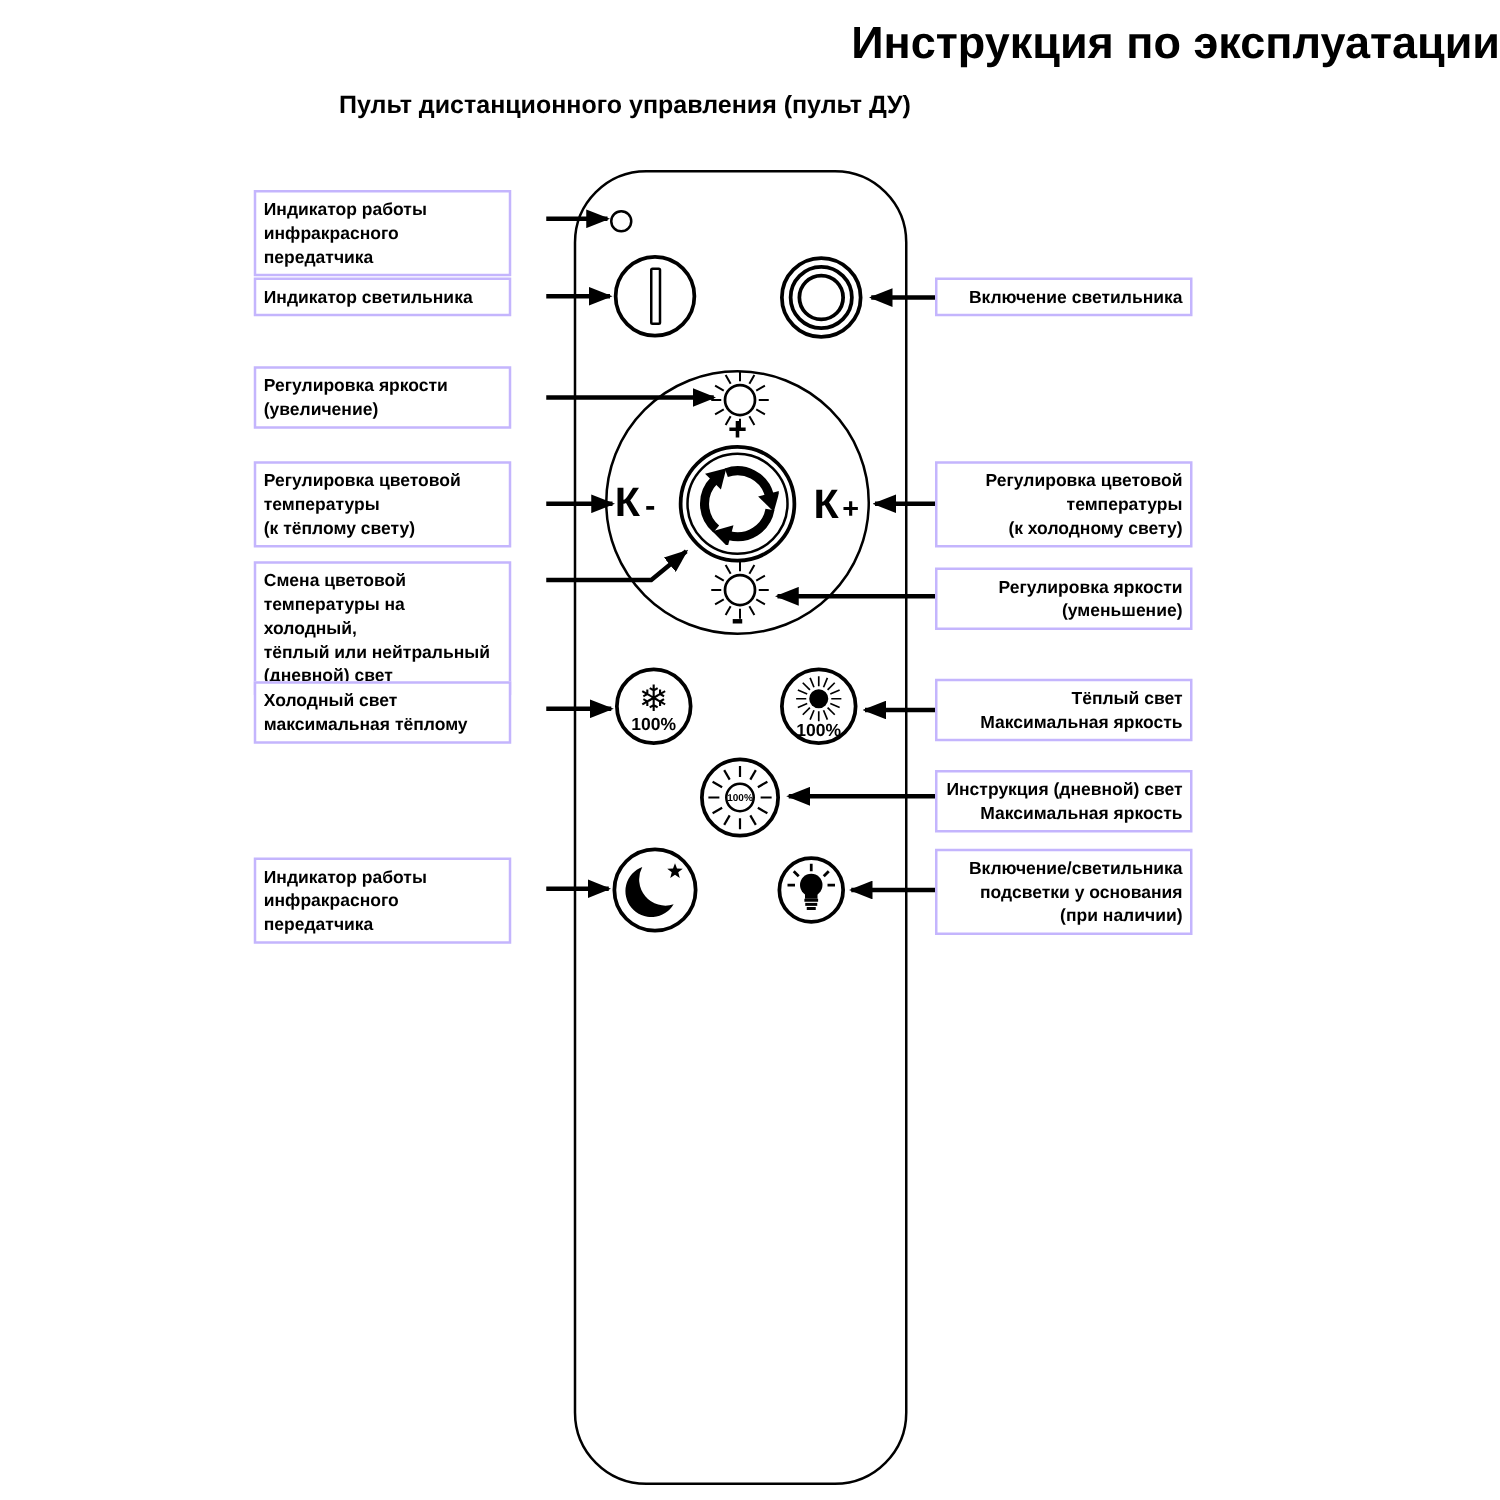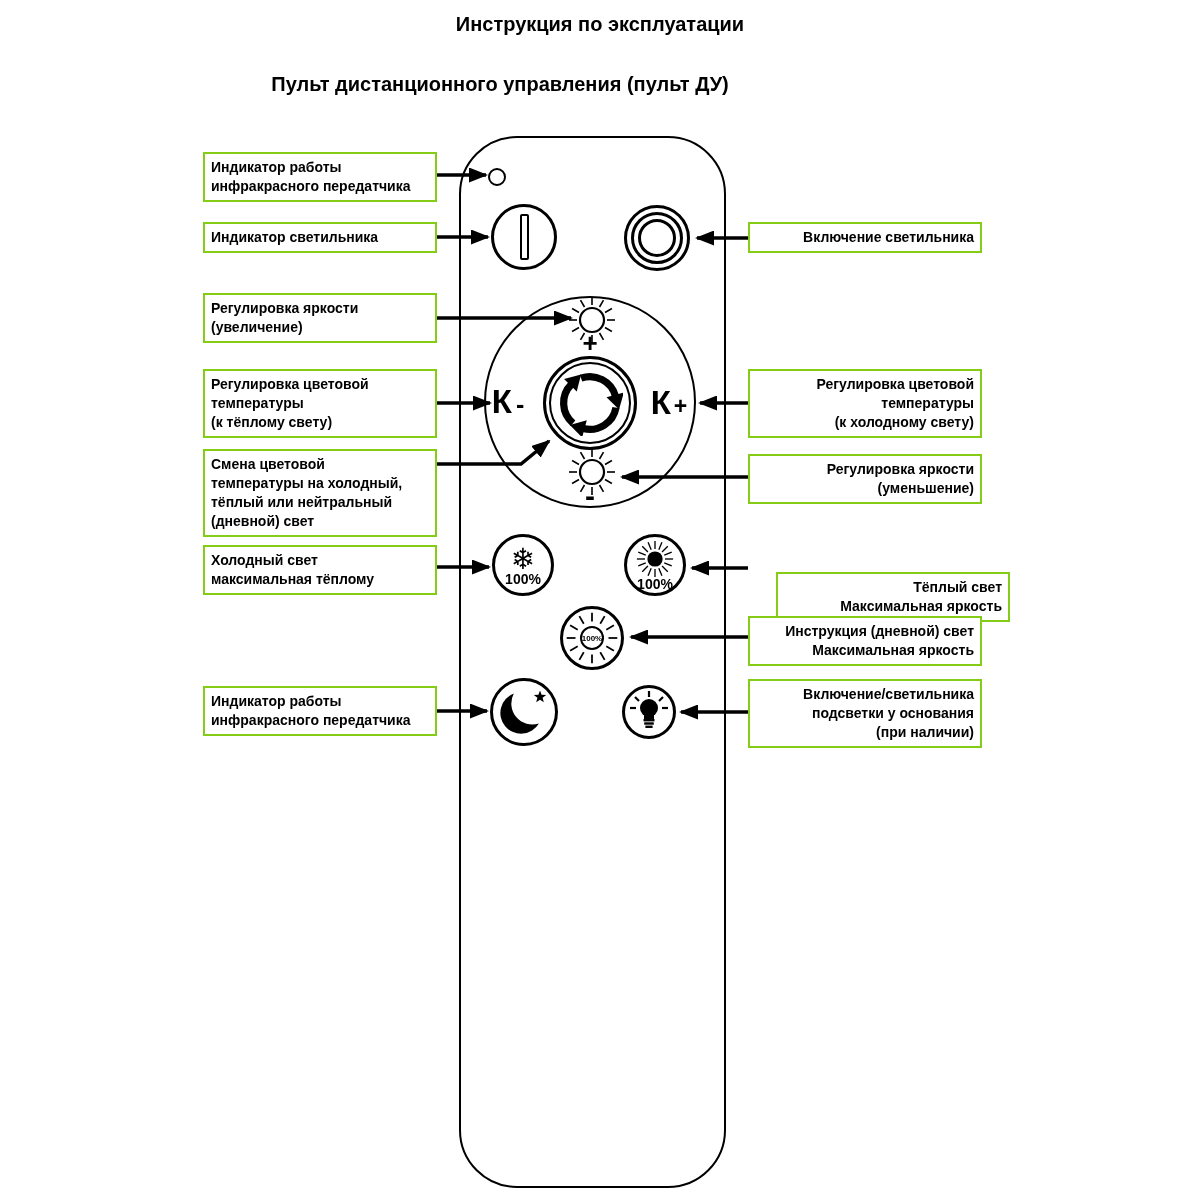--- a/index.html
+++ b/index.html
@@ -2,29 +2,29 @@
 <html><head>
 <meta charset="utf-8">
 <style>
   * { margin:0; padding:0; box-sizing:border-box; }
   html,body { background:#fff; }
   body {
     width:1200px; height:1200px; position:relative; overflow:hidden;
     font-family:"Liberation Sans", sans-serif; color:#000;
   }
   .title {
-    position:absolute; left:0; top:13px; width:1200px; text-align:center;
-    font-size:20px; font-weight:700;
+    position:absolute; left:0; top:13px; width:1200px; text-align:right;
+    font-size:36px; font-weight:700;
   }
   .subtitle {
     position:absolute; left:0; top:73px; width:1000px; text-align:center;
     font-size:20px; font-weight:700;
   }
   .box {
-    position:absolute; width:234px; border:2px solid #84cc16; background:#fff;
+    position:absolute; width:206px; border:2px solid #c4b5fd; background:#fff;
     font-size:14px; font-weight:700; line-height:19px; padding:4px 6px;
     white-space:pre-line; z-index:10;
   }
   .box.r { text-align:right; }
   .remote {
     position:absolute; left:459px; top:136px; width:267px; height:1052px;
     border:2px solid #000; border-radius:58px; background:#fff; z-index:1;
   }
   .circ {
     position:absolute; border:3px solid #000; border-radius:50%; background:#fff;
@@ -200,21 +200,21 @@
 максимальная тёплому</div>
 <div class="box" style="left:203px;top:686px;">Индикатор работы
 инфракрасного передатчика</div>
 
 <div class="box r" style="left:748px;top:222px;">Включение светильника</div>
 <div class="box r" style="left:748px;top:369px;">Регулировка цветовой
 температуры
 (к холодному свету)</div>
 <div class="box r" style="left:748px;top:454px;">Регулировка яркости
 (уменьшение)</div>
-<div class="box r" style="left:776px;top:543px;margin-top:29px;">Тёплый свет
+<div class="box r" style="left:748px;top:543px;">Тёплый свет
 Максимальная яркость</div>
 <div class="box r" style="left:748px;top:616px;">Инструкция (дневной) свет
 Максимальная яркость</div>
 <div class="box r" style="left:748px;top:679px;">Включение/светильника
 подсветки у основания
 (при наличии)</div>
 
 <svg id="overlay" width="1200" height="1200" viewBox="0 0 1200 1200">
   <defs>
     <marker id="ah" markerUnits="userSpaceOnUse" markerWidth="19" markerHeight="15" viewBox="0 0 19 15" refX="17" refY="7.5" orient="auto">

